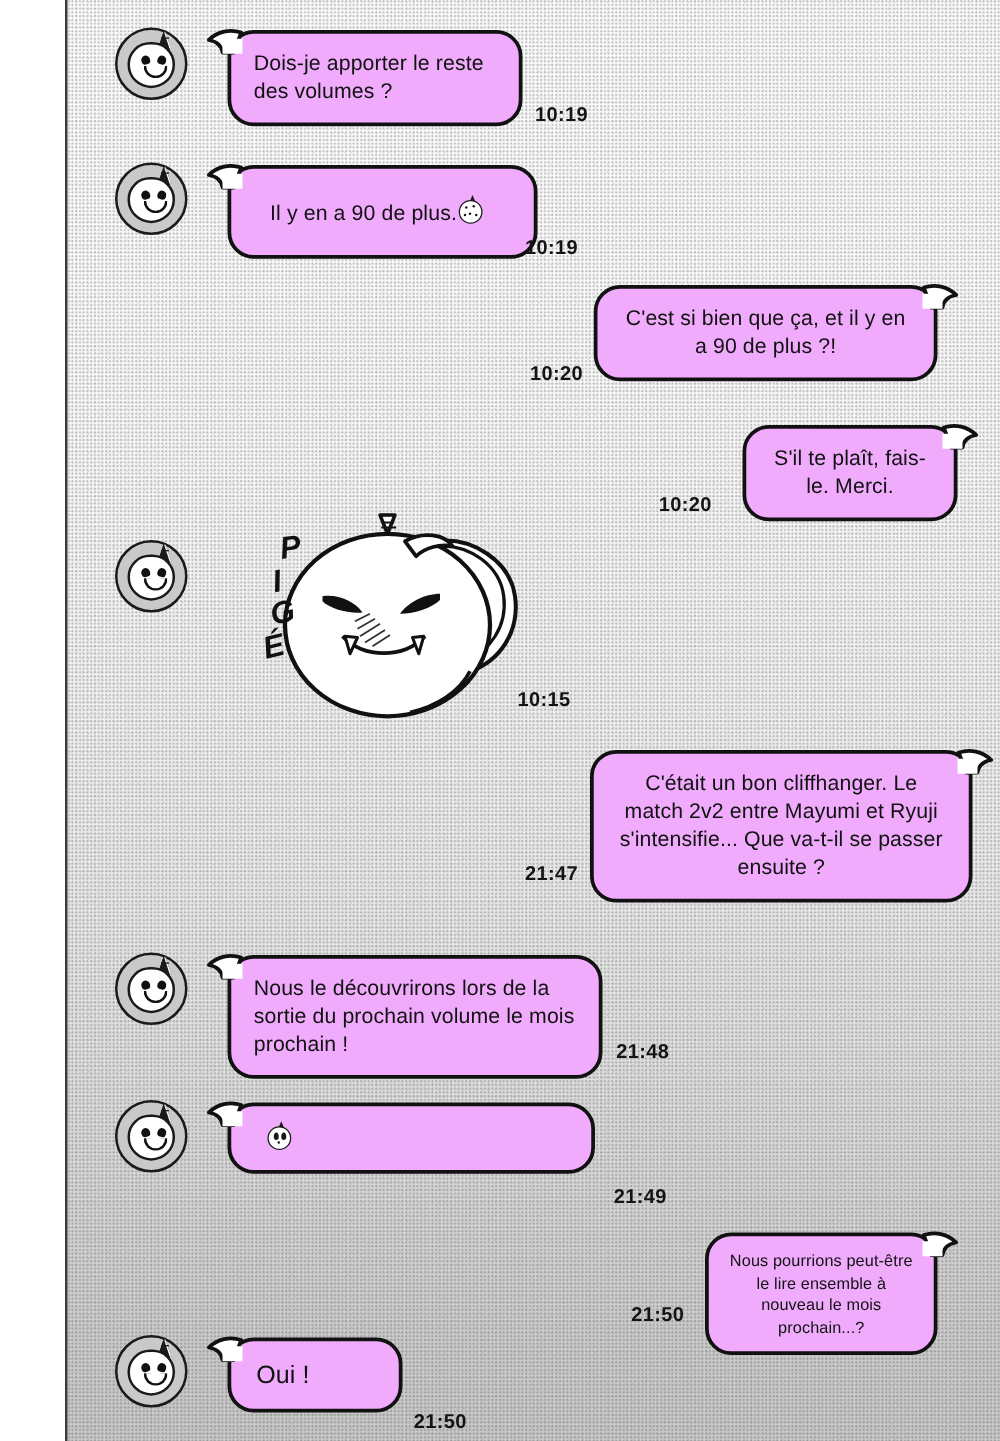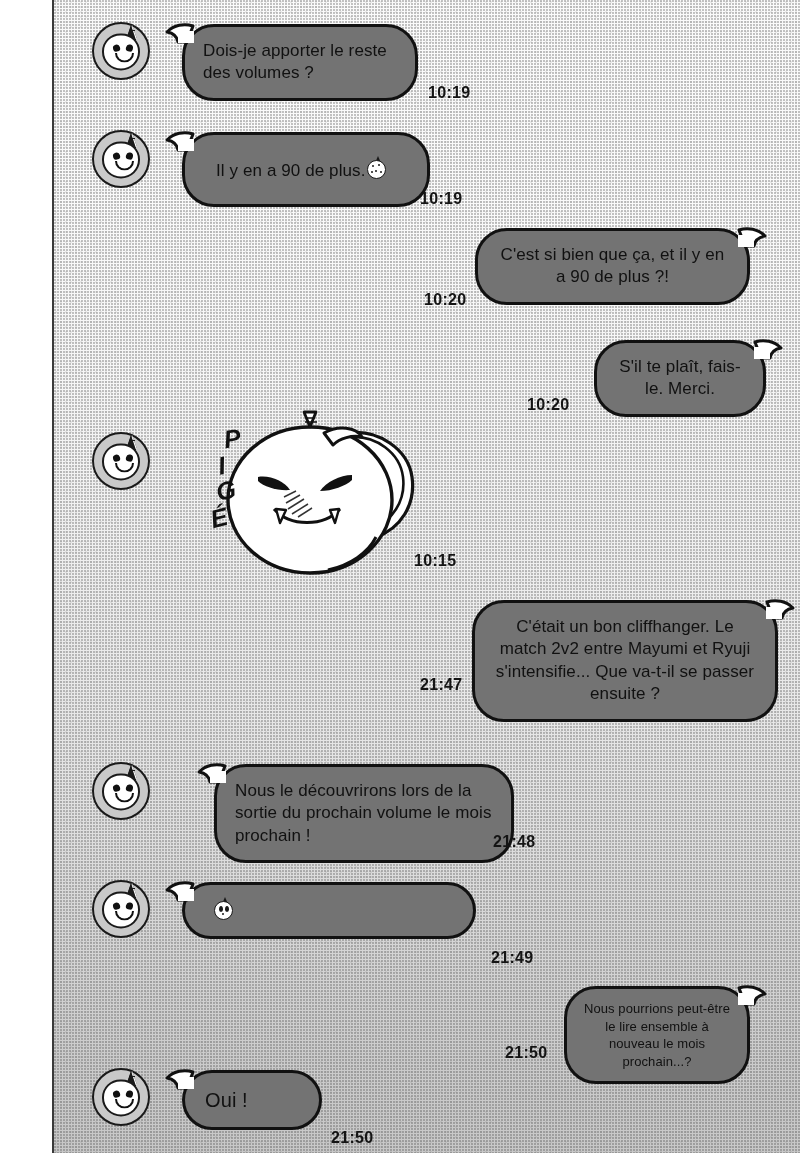--- a/index.html
+++ b/index.html
@@ -76,21 +76,21 @@
   .avatar .eye.l{left:9px;top:9px;transform:rotate(-16deg);}
   .avatar .eye.r{left:22px;top:9px;transform:rotate(14deg);}
   .avatar .mouth{
     position:absolute;left:11px;top:17px;width:15px;height:8px;
     border:2px solid #111;border-top:none;border-radius:0 0 14px 14px;
   }
 
   
   .bubble{
     position:absolute;box-sizing:border-box;
-    background:#737373;border:3px solid #111111;border-radius:32px;
+    background:#f0abfc;border:3px solid #111111;border-radius:21px;
     padding:13px 18px;font-size:17px;line-height:1.32;color:#111;
     letter-spacing:.1px;
   }
   .bubble.small{font-size:13px;line-height:1.35;padding:11px 15px;}
   .bubble.big{font-size:20px;padding:14px 20px;}
   .bubble.right{text-align:center;}
 
   
   .tail-l{
     position:absolute;left:-21px;top:-4px;width:30px;height:30px;
@@ -274,35 +274,35 @@
   </div>
 
   <div class="row" style="left:0;top:0;">
     <div class="bubble right" style="left:472px;top:600px;width:306px;">
       <svg class="tail-r" viewBox="0 0 30 30">
         <path d="M1 3 C10 0 20 2 27 9 C21 10 17 13 16 19 L7 19 Z" fill="#ffffff" stroke="#111111" stroke-width="3" stroke-linejoin="round"></path>
         <rect x="0" y="8" width="16" height="12" fill="#ffffff"></rect>
       </svg>
       <span>C'était un bon cliffhanger. Le match 2v2 entre Mayumi et Ryuji s'intensifie... Que va-t-il se passer ensuite ?</span>
     </div>
-    <div class="ts" style="left:420px;top:676px;">21:47</div>
+    <div class="ts" style="left:420px;top:691px;">21:47</div>
   </div>
 
   <div class="row" style="left:0;top:0;">
     <div class="avatar" style="left:92px;top:762px;">
       <div class="horn">
           <i></i>
         </div>
       <div class="inner">
         <div class="eye l"></div>
         <div class="eye r"></div>
         <div class="mouth"></div>
       </div>
     </div>
-    <div class="bubble" style="left:182px;top:764px;width:300px;margin-left:32px;">
+    <div class="bubble" style="left:182px;top:764px;width:300px;">
       <svg class="tail-l" viewBox="0 0 30 30">
         <path d="M29 3 C20 0 10 2 3 9 C9 10 13 13 14 19 L23 19 Z" fill="#ffffff" stroke="#111111" stroke-width="3" stroke-linejoin="round"></path>
         <rect x="14" y="8" width="16" height="12" fill="#ffffff"></rect>
       </svg>
       <span>Nous le découvrirons lors de la sortie du prochain volume le mois prochain !</span>
     </div>
     <div class="ts" style="left:493px;top:833px;">21:48</div>
   </div>
 
   <div class="row" style="left:0;top:0;">

